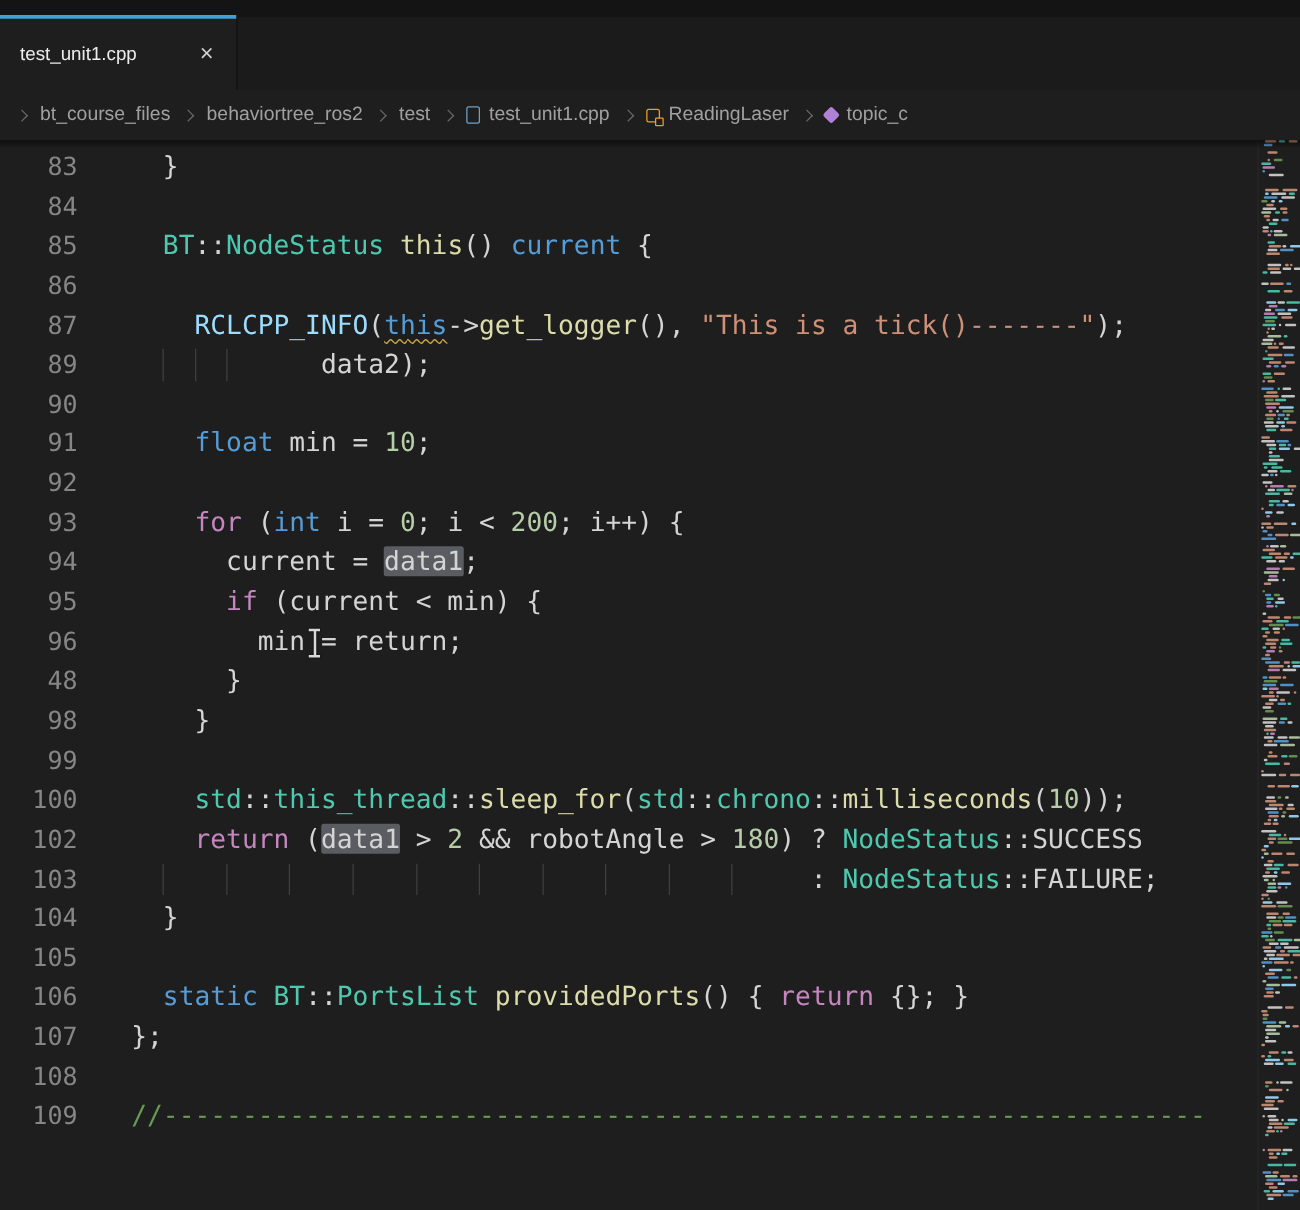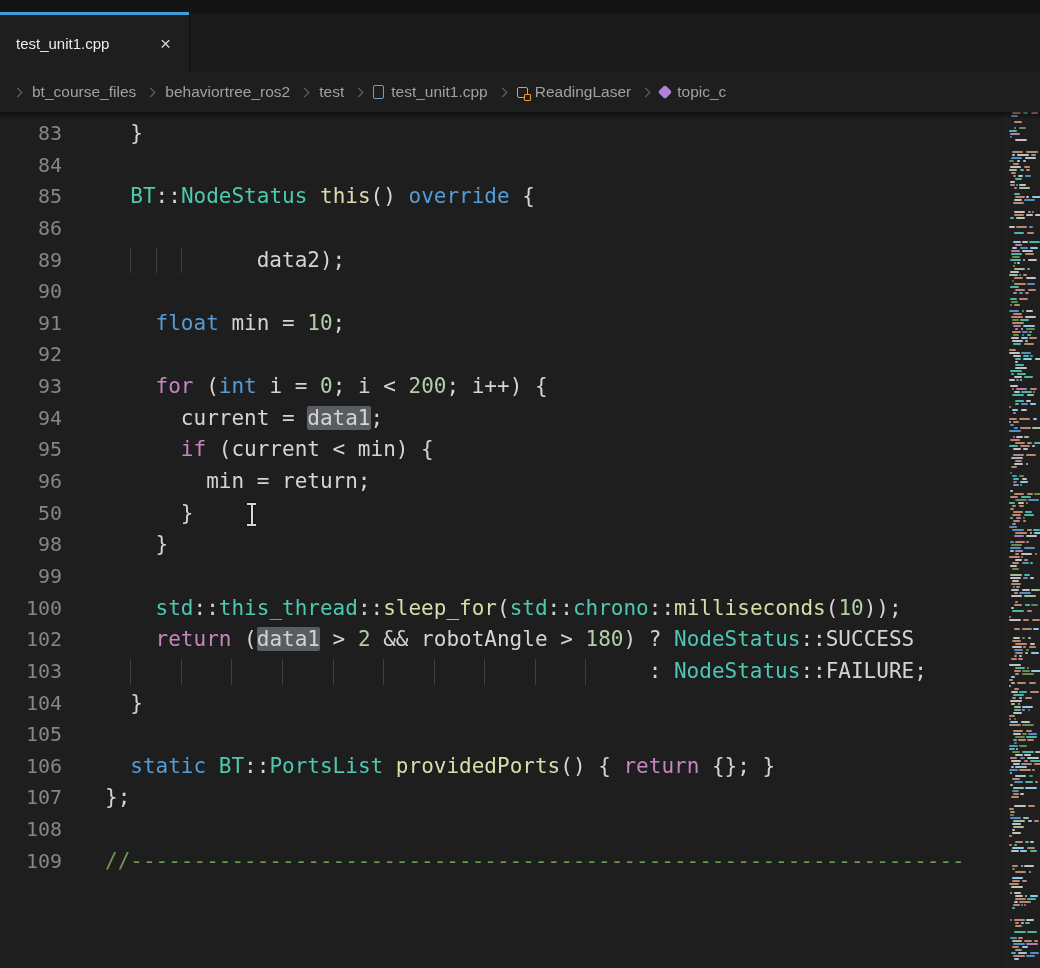--- a/index.html
+++ b/index.html
@@ -109,25 +109,29 @@
         <div class="line">
           <span class="lnum">83</span>
           <span class="code"><span class="tok fg">  }</span></span>
         </div>
         <div class="line">
           <span class="lnum">84</span>
           <span class="code"></span>
         </div>
         <div class="line">
           <span class="lnum">85</span>
-          <span class="code"><span class="tok fg">  </span><span class="tok type">BT</span><span class="tok fg">::</span><span class="tok type">NodeStatus</span><span class="tok fg"> </span><span class="tok fn">this</span><span class="tok fg">() </span><span class="tok kwb">override</span><span class="tok fg"> {</span></span>
+          <span class="code"><span class="tok fg">  </span><span class="tok type">BT</span><span class="tok fg">::</span><span class="tok type">NodeStatus</span><span class="tok fg"> </span><span class="tok fn">this</span><span class="tok fg">() </span><span class="tok kwb">current</span><span class="tok fg"> {</span></span>
         </div>
         <div class="line">
           <span class="lnum">86</span>
           <span class="code"></span>
+        </div>
+        <div class="line">
+          <span class="lnum">87</span>
+          <span class="code"><span class="tok fg">    </span><span class="tok macro">RCLCPP_INFO</span><span class="tok fg">(</span><span class="tok this">this</span><span class="tok fg">-&gt;</span><span class="tok fn">get_logger</span><span class="tok fg">(), </span><span class="tok str">"This is a tick()-------"</span><span class="tok fg">);</span></span>
         </div>
         <div class="line">
           <span class="lnum">89</span>
           <span class="guide" style="left: 130.28px;"></span>
           <span class="guide" style="left: 155.56px;"></span>
           <span class="guide" style="left: 180.84px;"></span>
           <span class="code"><span class="tok fg">            data2);</span></span>
         </div>
         <div class="line">
           <span class="lnum">90</span>
@@ -150,21 +154,21 @@
         </div>
         <div class="line">
           <span class="lnum">95</span>
           <span class="code"><span class="tok fg">      </span><span class="tok kwp">if</span><span class="tok fg"> (current &lt; min) {</span></span>
         </div>
         <div class="line">
           <span class="lnum">96</span>
           <span class="code"><span class="tok fg">        min = return;</span></span>
         </div>
         <div class="line">
-          <span class="lnum">50</span>
+          <span class="lnum">48</span>
           <span class="code"><span class="tok fg">      }</span></span>
         </div>
         <div class="line">
           <span class="lnum">98</span>
           <span class="code"><span class="tok fg">    }</span></span>
         </div>
         <div class="line">
           <span class="lnum">99</span>
           <span class="code"></span>
         </div>

